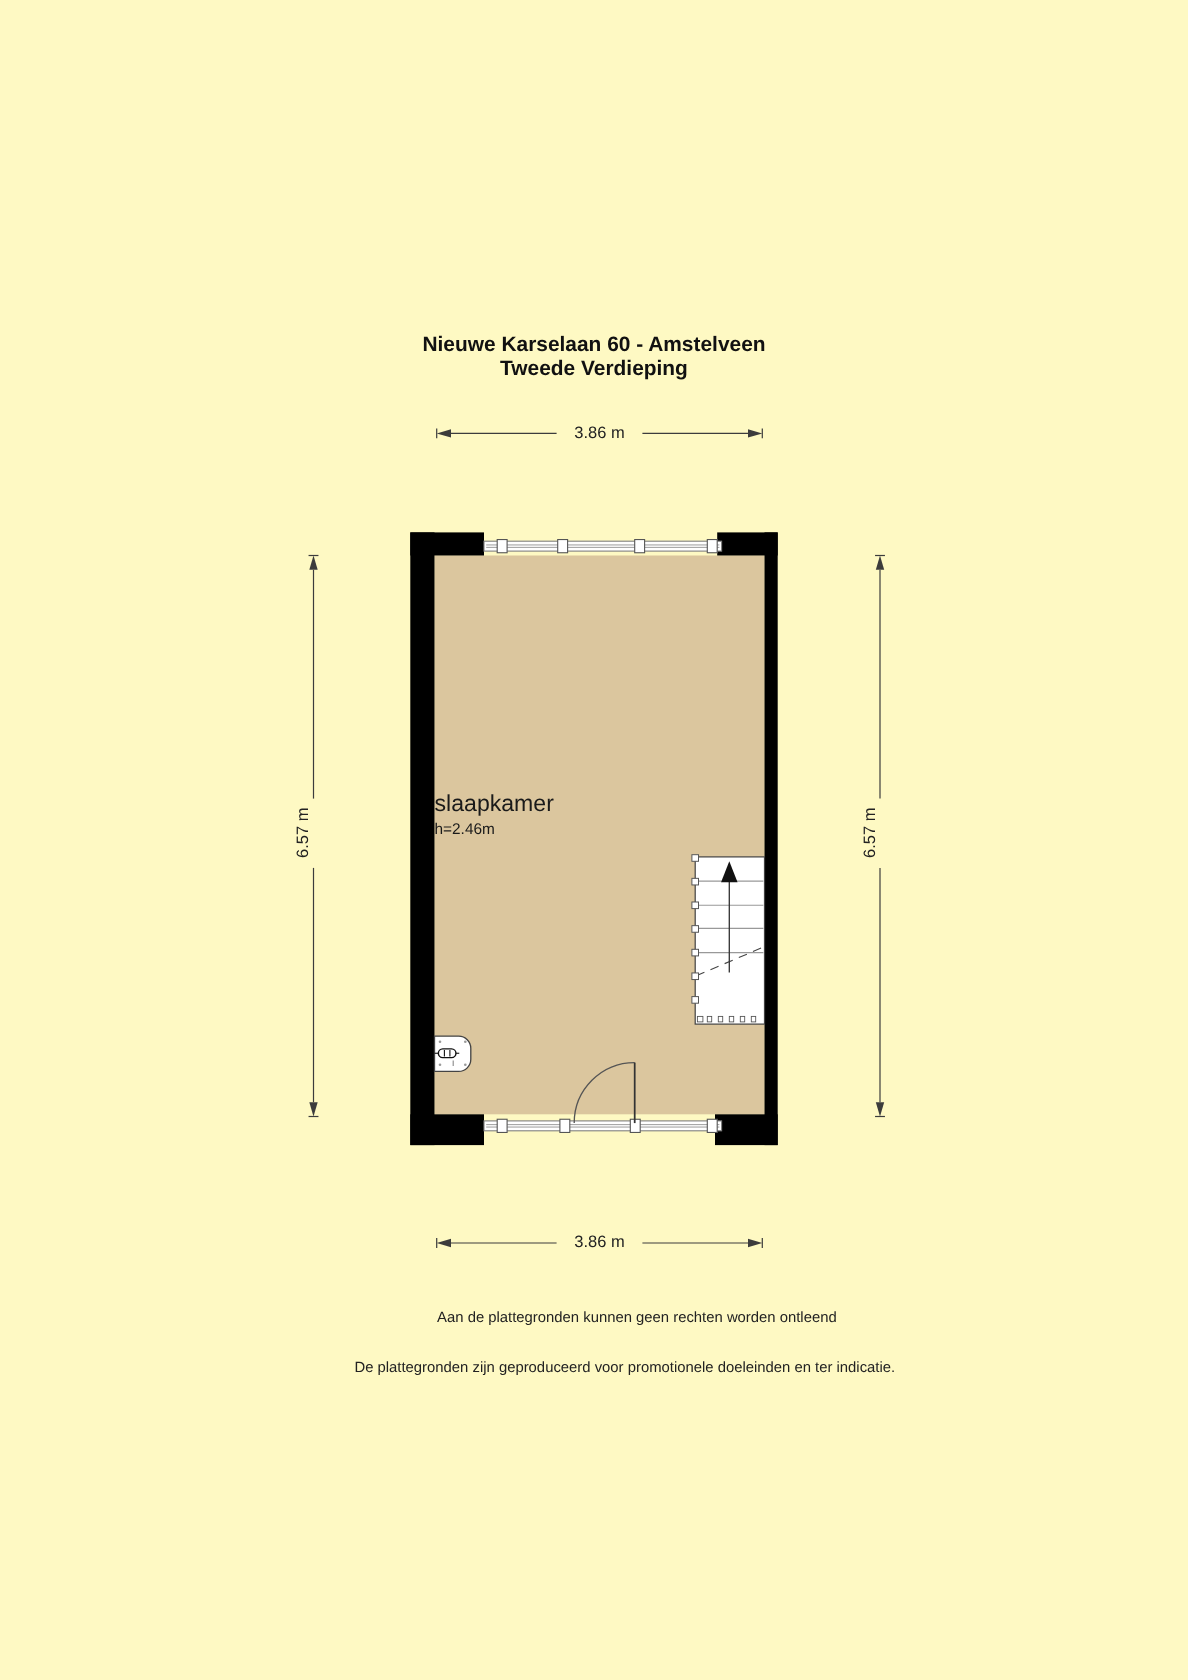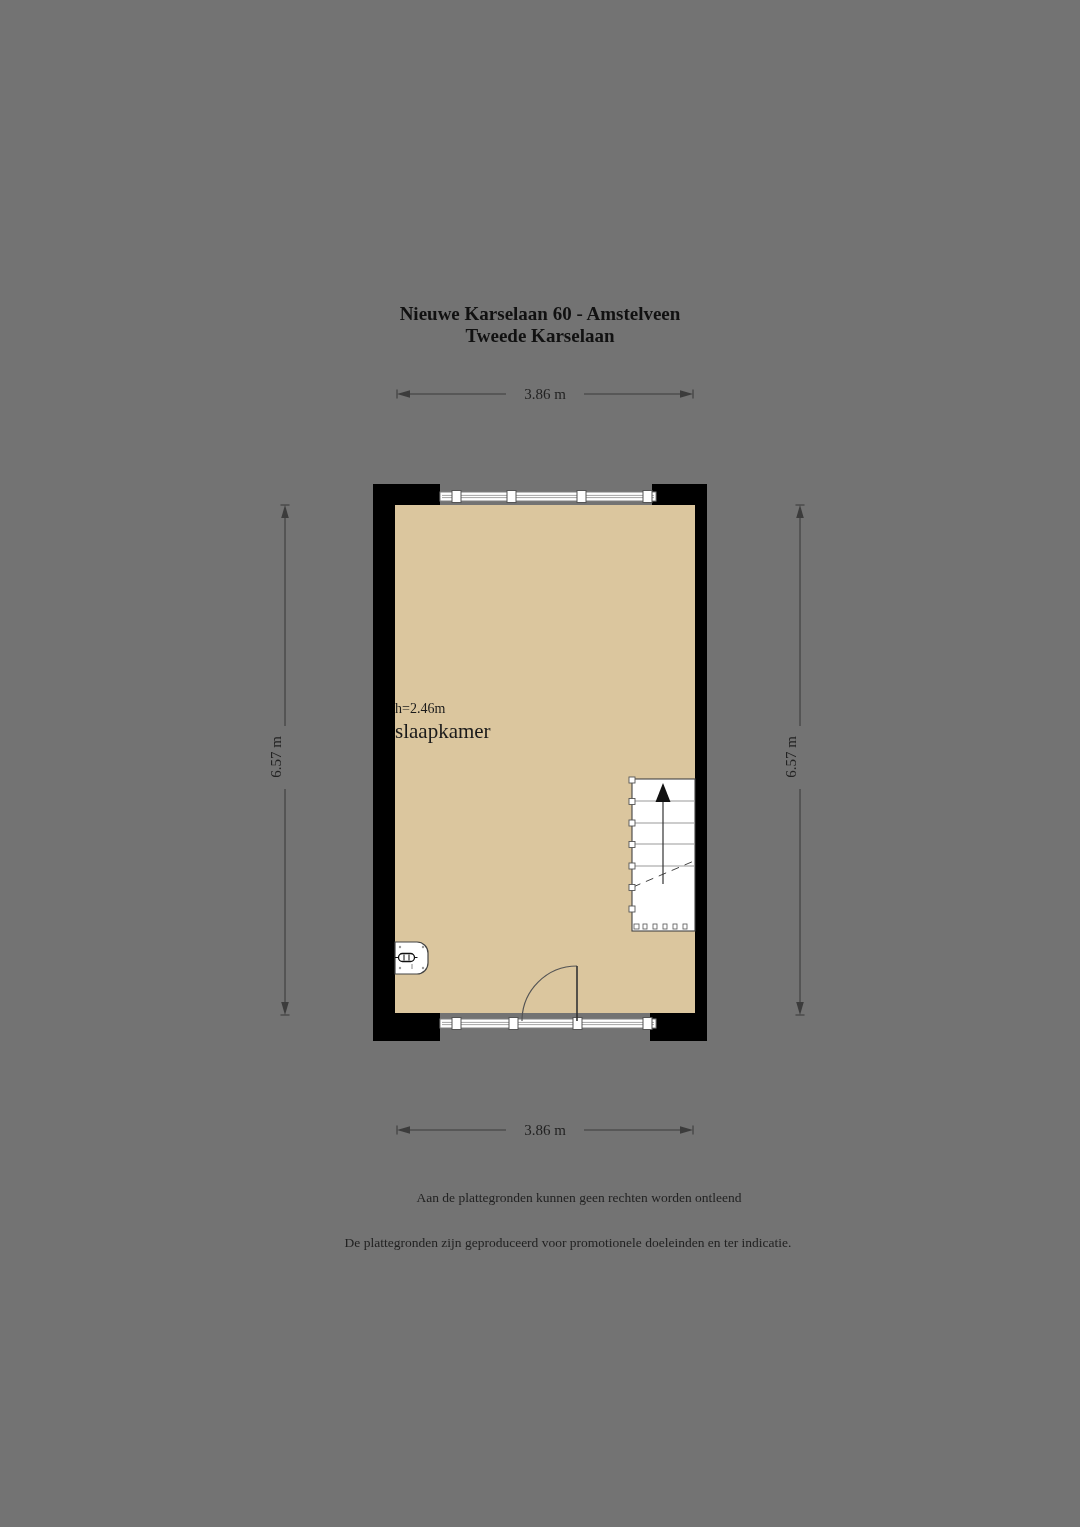--- a/index.html
+++ b/index.html
@@ -1,34 +1,34 @@
 <!DOCTYPE html>
 <html><head>
 <meta charset="utf-8">
 <style>
   html, body { margin: 0; padding: 0; background: #ffffff; }
   .page {
     position: relative;
     width: 1080px;
     height: 1527px;
-    background: #737373;
-    font-family: Liberation Serif, serif;
+    background: #fef9c3;
+    font-family: Liberation Sans, sans-serif;
     overflow: hidden;
   }
   .abs { position: absolute; }
   .centered { left: 0; width: 1080px; text-align: center; }
   .title-line1 {
     top: 303px; font-size: 19px; font-weight: bold; color: #111; line-height: 22px;
   }
   .title-line2 {
     top: 325px; font-size: 19px; font-weight: bold; color: #111; line-height: 22px;
   }
   .room-label-wrap { left: 395px; width: 336px; text-align: left; }
   .room-name  { top: 719px; font-size: 21px; color: #1a1a1a; line-height: 24px; }
-  .room-h     { top: 701px; font-size: 14px; color: #1a1a1a; line-height: 16px; }
+  .room-h     { top: 745px; font-size: 14px; color: #1a1a1a; line-height: 16px; }
   .dim-label {
     font-size: 15px; color: #222; line-height: 18px; text-align: center;
   }
   .dim-top    { left: 395px; width: 300px; top: 385px; }
   .dim-bottom { left: 395px; width: 300px; top: 1121px; }
   .dim-vert {
     width: 80px; height: 20px; line-height: 20px;
     transform: rotate(-90deg);
   }
   .dim-left  { left: 236px; top: 747px; }
@@ -39,21 +39,21 @@
   .footer-1 { top: 1236px; padding-left: 28px; }
   .footer-2 { top: 1191px; padding-left: 39px; }
   .footer-3 { top: 1205px; }
 </style>
 </head>
 <body>
 
 <div class="page">
 
   <div class="abs centered title-line1">Nieuwe Karselaan 60 - Amstelveen</div>
-  <div class="abs centered title-line2">Tweede Karselaan</div>
+  <div class="abs centered title-line2">Tweede Verdieping</div>
 
   <svg class="abs" style="left:0; top:0;" width="1080" height="1527" viewBox="0 0 1080 1527">
 
     <rect x="395" y="505" width="300" height="508" fill="#dbc69e"></rect>
 
     <g fill="#000000">
       <rect x="373" y="484" width="22" height="557"></rect>
       <rect x="695" y="484" width="12" height="557"></rect>
       <rect x="373" y="484" width="67" height="21"></rect>
       <rect x="652" y="484" width="55" height="21"></rect>

